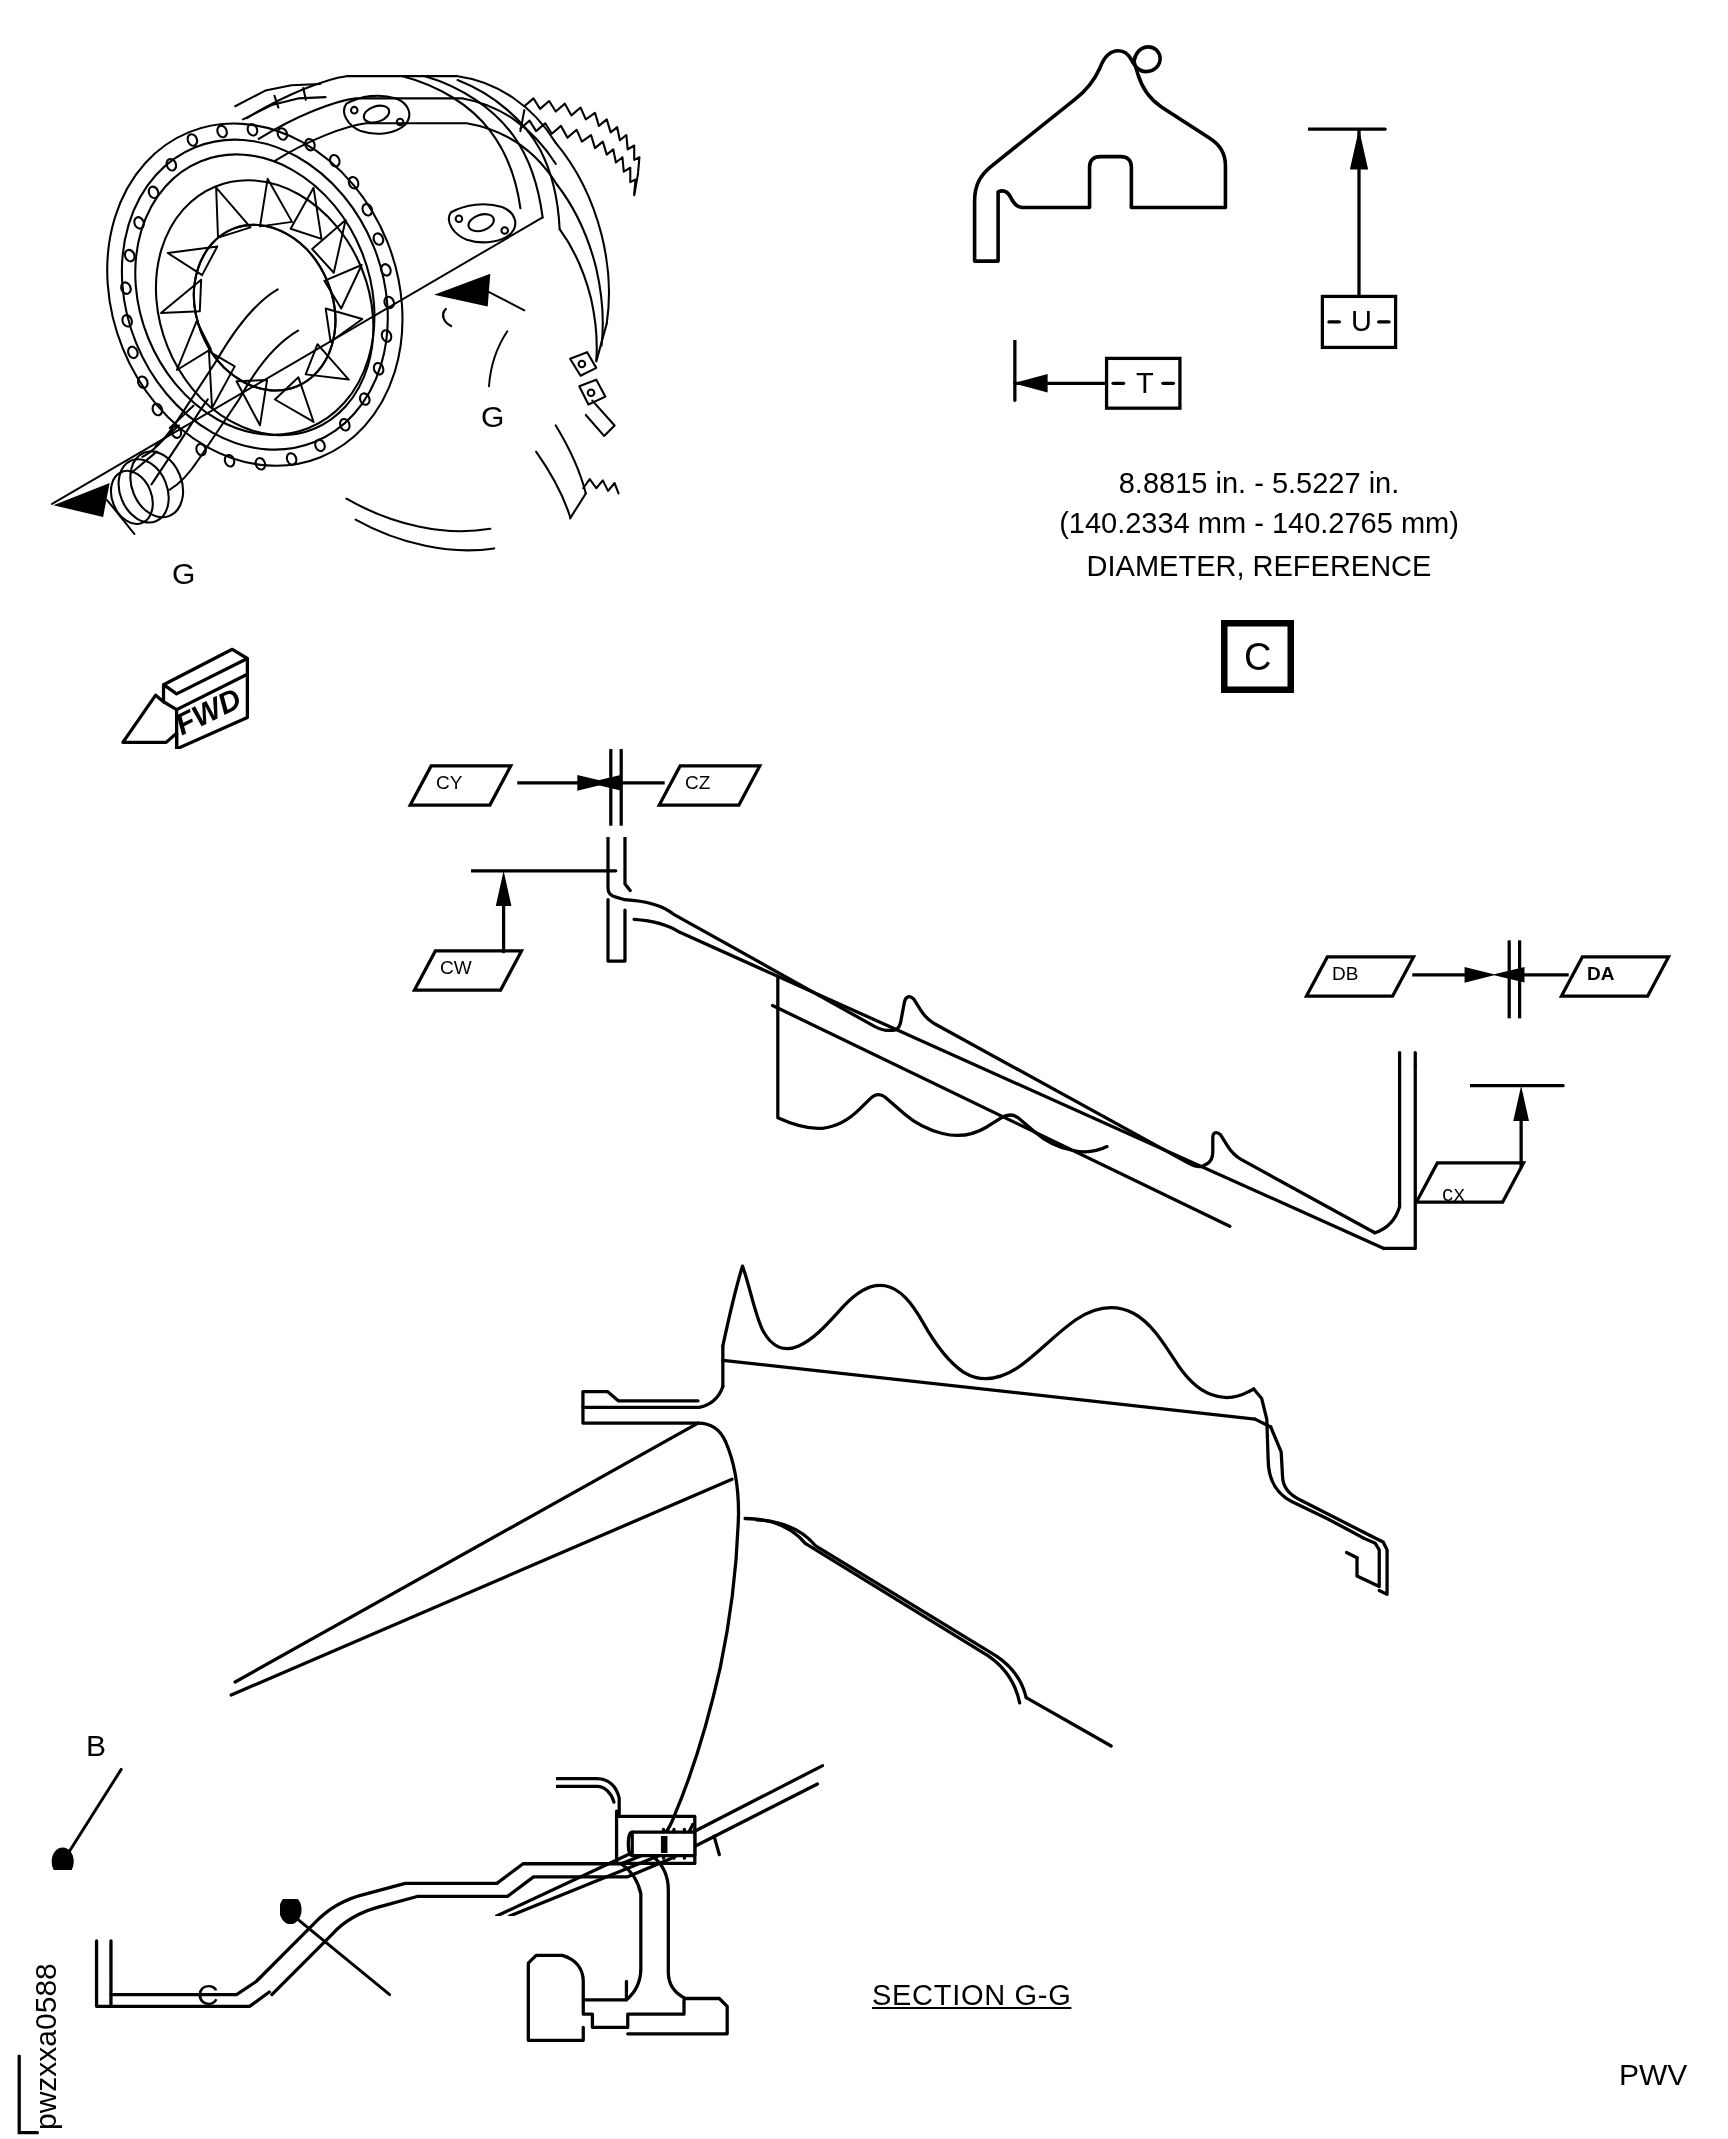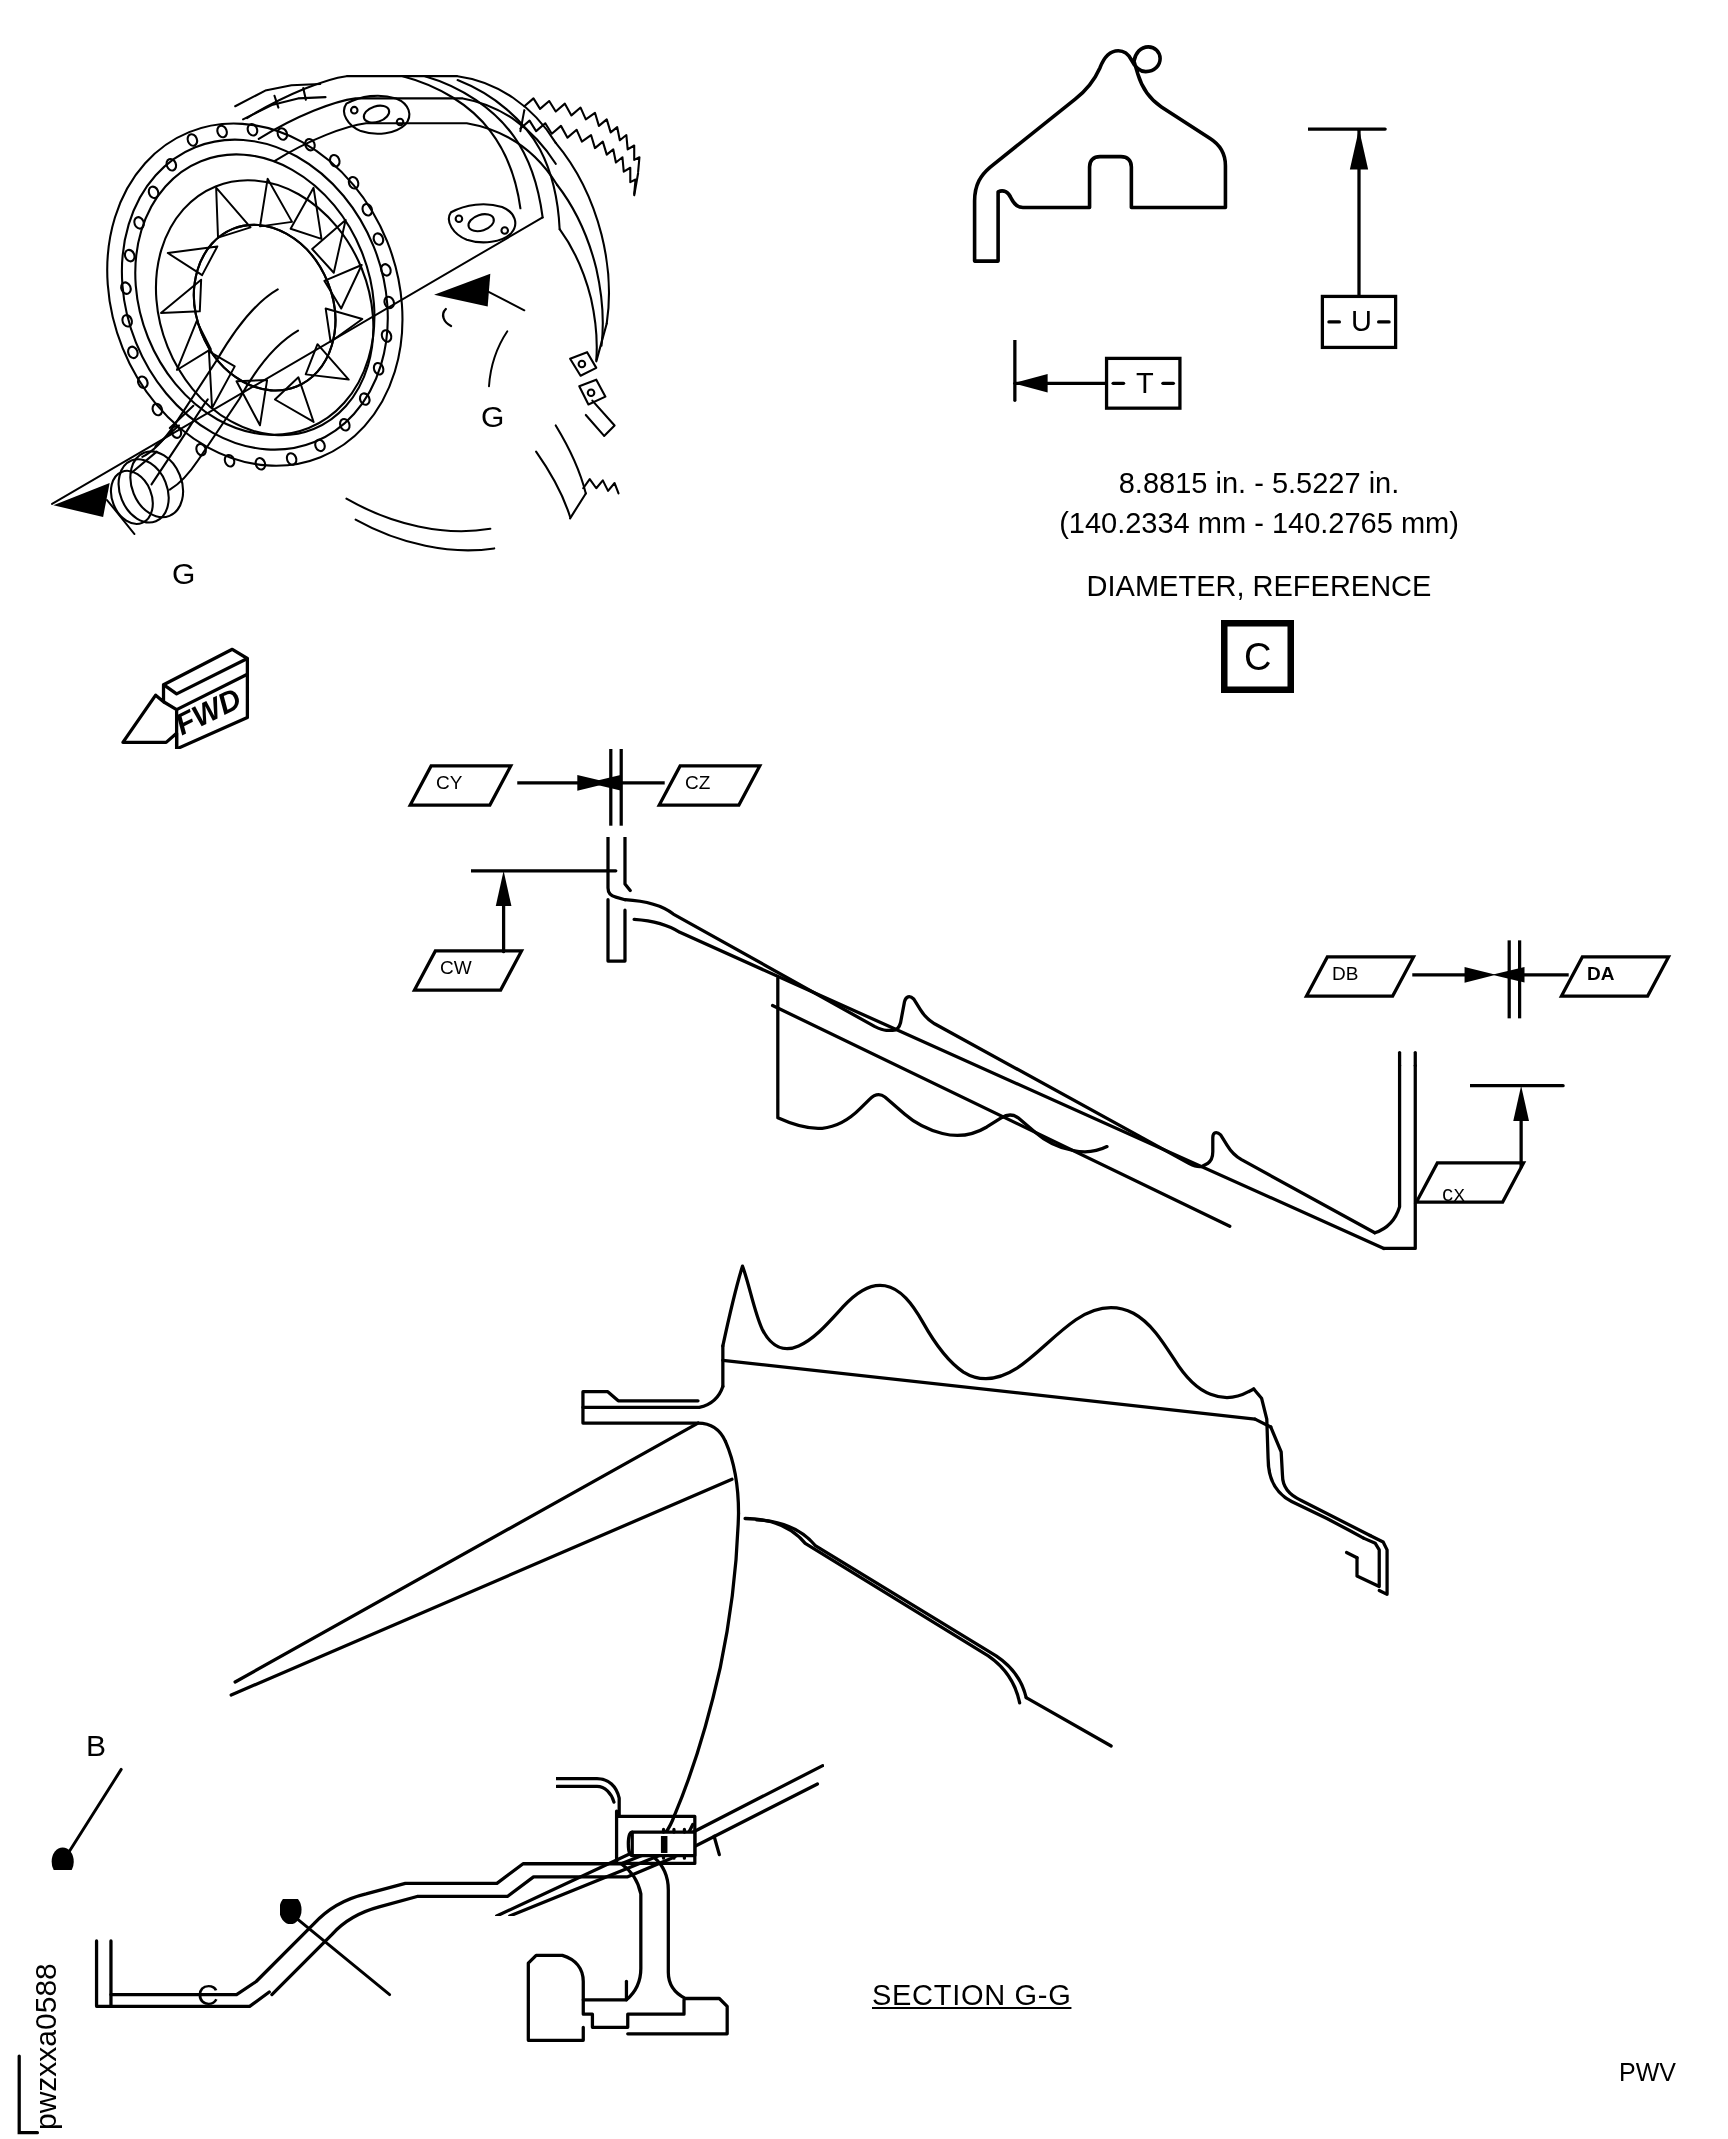--- a/index.html
+++ b/index.html
@@ -27,21 +27,21 @@
   .dim-text{font-size:29px;}
   .section-title{font-size:29px;letter-spacing:0.7px;text-decoration:underline;}
   .flag-label{font-size:19px;}
   .callout{font-size:30px;}
   .datum-letter{font-size:29px;}
   .fig-id{
     font-size:30px;
     transform-origin:0 0;
     transform:rotate(-90deg);
   }
-  .pwv{font-size:25px;}
+  .pwv{font-size:30px;}
 </style>
 </head>
 <body>
 
 <div id="page">
 
   <div class="abs" style="left:39px;top:33px;">
   <svg width="641" height="641" viewBox="0 0 980 980" fill="none" stroke="#000" stroke-width="3.2" stroke-linecap="round" stroke-linejoin="round">
 
     <g transform="translate(330,400) rotate(-22)">
@@ -247,21 +247,21 @@
       <polygon points="78,12 64,74 92,74" fill="#000" stroke="none"></polygon>
       <rect x="22" y="268" width="112" height="78" fill="#fff" stroke="#000" stroke-width="5"></rect>
       <line x1="32" y1="307" x2="48" y2="307" stroke-width="5"></line>
       <line x1="108" y1="307" x2="124" y2="307" stroke-width="5"></line>
     </svg>
     <div class="txt datum-letter" style="left:43px;top:186px;">U</div>
   </div>
 
   <div class="txt dim-text" style="left:1259px;top:469px;transform:translateX(-50%);text-align:center;">8.8815 in. - 5.5227 in.</div>
   <div class="txt dim-text" style="left:1259px;top:509px;transform:translateX(-50%);text-align:left;">(140.2334 mm - 140.2765 mm)</div>
-  <div class="txt dim-text" style="left:1259px;top:572px;transform:translateX(-50%);text-align:left;">DIAMETER, REFERENCE</div>
+  <div class="txt dim-text" style="left:1259px;top:552px;transform:translateX(-50%);text-align:left;">DIAMETER, REFERENCE</div>
 
   <div class="abs" style="left:1221px;top:620px;">
     <svg width="73" height="73" viewBox="0 0 112 112" fill="none">
       <rect x="5" y="5" width="102" height="102" fill="#fff" stroke="#000" stroke-width="10"></rect>
     </svg>
     <div class="txt" style="left:23px;top:17.7px;font-size:38px;">C</div>
   </div>
 
   <div class="abs" style="left:562px;top:837px;">
     <svg width="928" height="418" viewBox="0 0 1420 640" fill="none" stroke="#000" stroke-width="5" stroke-linecap="round" stroke-linejoin="round">

